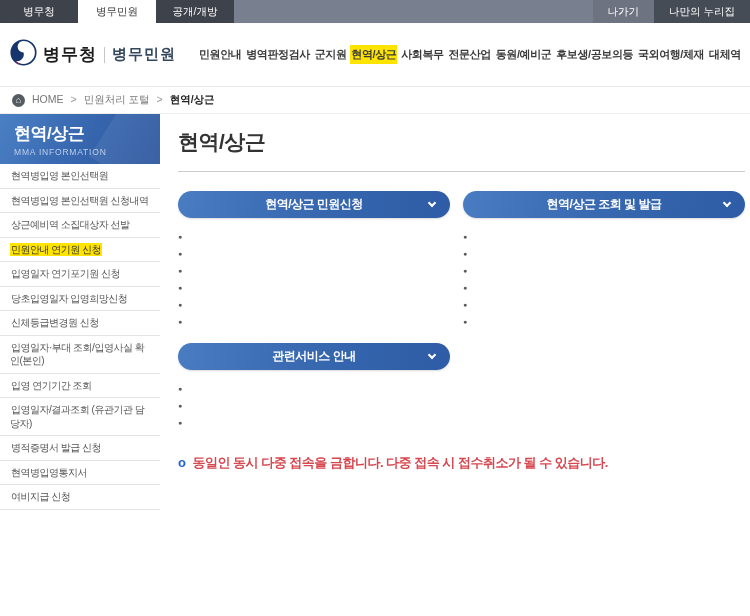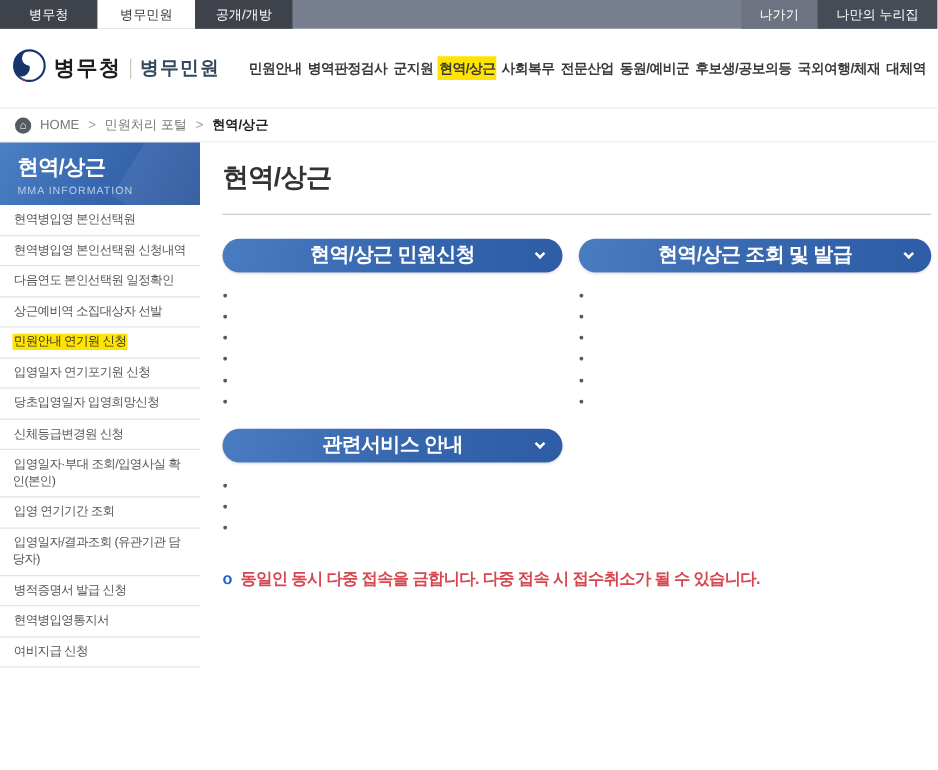--- a/index.html
+++ b/index.html
@@ -61,21 +61,21 @@
   .page-title { font-size:21px; font-weight:bold; color:#333; letter-spacing:-0.5px;
     padding-bottom:15px; border-bottom:1px solid #ccc; margin-bottom:19px; }
 
   .columns { display:flex; gap:13px; }
   .col-left { width:272px; flex:0 0 272px; }
   .col-right { flex:1; }
 
   .pill { height:27px; border-radius:14px; position:relative;
     background:linear-gradient(100deg,#4a7cc2 0%,#3566ae 55%,#2e5ca6 100%);
     display:flex; align-items:center; justify-content:center;
-    color:#fff; font-size:16px; font-weight:bold; letter-spacing:-0.5px;
+    color:#fff; font-size:12px; font-weight:bold; letter-spacing:-0.5px;
     margin-bottom:11px; cursor:pointer; box-shadow:0 1px 2px rgba(0,0,0,0.15); }
   .pill .chev { position:absolute; right:15px; top:9px; width:6px; height:6px;
     border-right:2px solid #fff; border-bottom:2px solid #fff; transform:rotate(45deg); }
 
   .bullet-item { display:flex; margin-bottom:6px; }
   .bullet { flex:0 0 13px; color:#5a5a5a; font-size:7px; padding-top:4px; }
 
   .svc-gap { height:12px; }
 
   .notice { margin-top:22px; font-size:13px; font-weight:bold; color:#d6474f; letter-spacing:-0.5px; }
@@ -131,21 +131,20 @@
 
 <div class="content">
   <div class="sidebar">
     <div class="side-head">
       <div class="side-title">현역/상근</div>
       <div class="side-sub">MMA INFORMATION</div>
     </div>
     <div id="sidebar-list">
         <div class="side-item"><span class="lbl">현역병입영 본인선택원</span></div>
         <div class="side-item"><span class="lbl">현역병입영 본인선택원 신청내역</span></div>
-        <div class="side-item"><span class="lbl">다음연도 본인선택원 일정확인</span></div>
         <div class="side-item"><span class="lbl">상근예비역 소집대상자 선발</span></div>
         <div class="side-item hl"><span class="lbl">민원안내 연기원 신청</span></div>
         <div class="side-item"><span class="lbl">입영일자 연기포기원 신청</span></div>
         <div class="side-item"><span class="lbl">당초입영일자 입영희망신청</span></div>
         <div class="side-item"><span class="lbl">신체등급변경원 신청</span></div>
         <div class="side-item"><span class="lbl">입영일자·부대 조회/입영사실 확인(본인)</span></div>
         <div class="side-item"><span class="lbl">입영 연기기간 조회</span></div>
         <div class="side-item"><span class="lbl">입영일자/결과조회 (유관기관 담당자)</span></div>
         <div class="side-item"><span class="lbl">병적증명서 발급 신청</span></div>
         <div class="side-item"><span class="lbl">현역병입영통지서</span></div>

